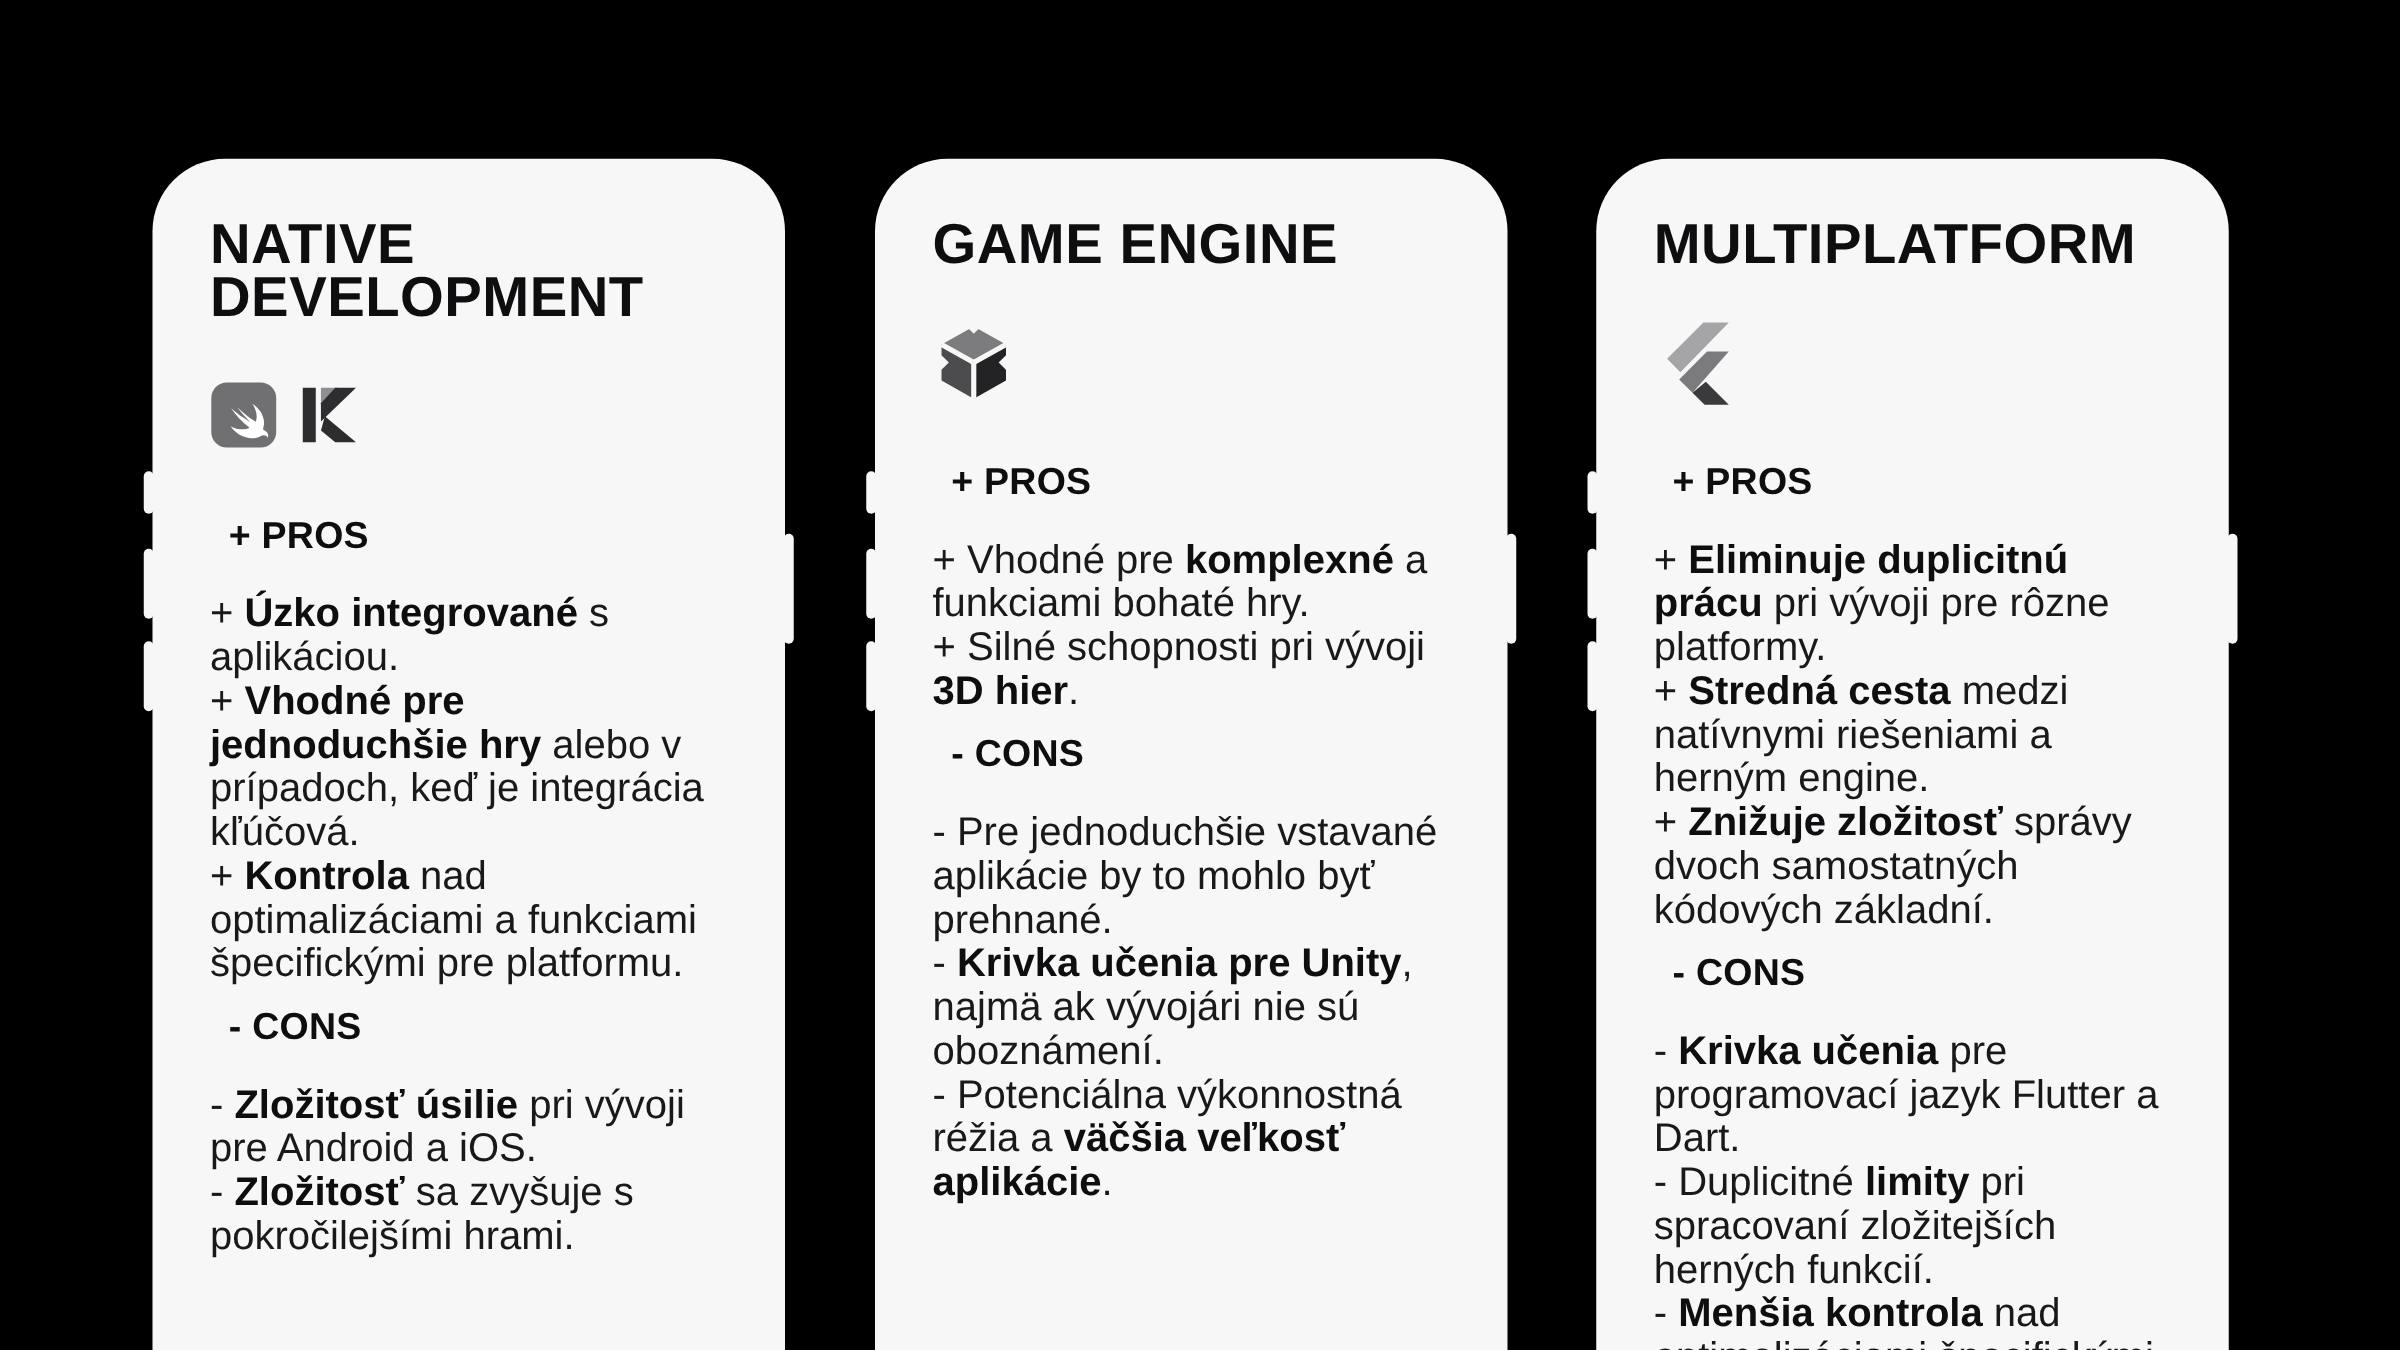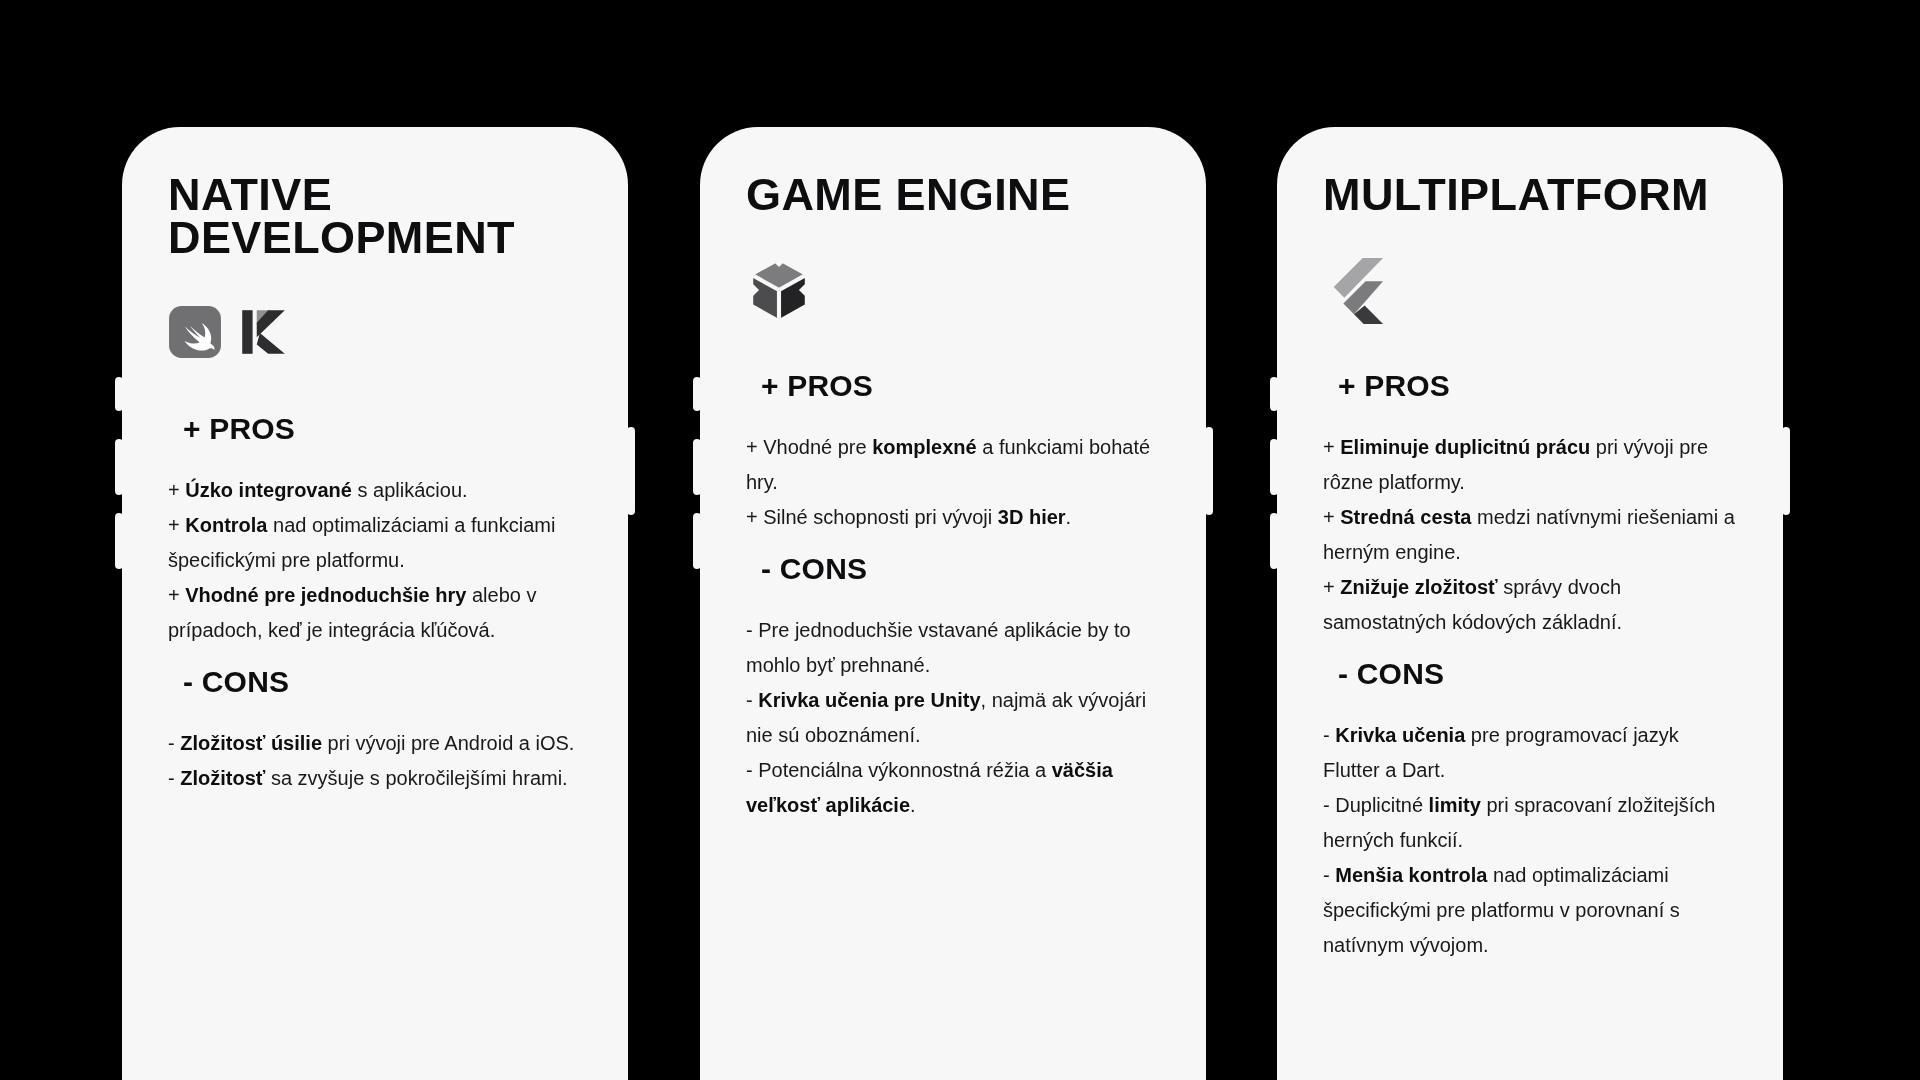--- a/index.html
+++ b/index.html
@@ -58,21 +58,21 @@
   .sec {
     margin: 15px;
     font-size: 30px;
     line-height: 36px;
     font-weight: 700;
     letter-spacing: 0.2px;
     color: var(--heading, #0e0e10);
   }
   .list {
     margin: 26px 0 16px 0;
-    font-size: 20px;
+    font-size: 32px;
     line-height: 35px;
     color: var(--text, #19191b);
   }
   .list p { margin: 0; }
   .list b { font-weight: 700; color: var(--heading, #0e0e10); }
 </style>
 </head>
 <body>
 
 <div id="stage">
@@ -96,22 +96,22 @@
        <polygon points="6,5 16,5 16,47 6,47" fill="#2d2d2f"></polygon>
        <polygon points="20,5 33,5 20,19" fill="#8f8f91"></polygon>
        <polygon points="31,5 47,5 20,31 20,17" fill="#2d2d2f"></polygon>
        <polygon points="23,27 47,47 31,47 20,38" fill="#2d2d2f"></polygon>
      </svg>
           </span>
         </div>
         <h3 class="sec pros-h">+ PROS</h3>
         <div class="list pros">
           <p><span>+ </span><b>Úzko integrované</b><span> s aplikáciou.</span></p>
+          <p><span>+ </span><b>Vhodné pre jednoduchšie hry</b><span> alebo v prípadoch, keď je integrácia kľúčová.</span></p>
           <p><span>+ </span><b>Kontrola</b><span> nad optimalizáciami a funkciami špecifickými pre platformu.</span></p>
-          <p><span>+ </span><b>Vhodné pre jednoduchšie hry</b><span> alebo v prípadoch, keď je integrácia kľúčová.</span></p>
         </div>
         <h3 class="sec cons-h">- CONS</h3>
         <div class="list cons">
           <p><span>- </span><b>Zložitosť úsilie</b><span> pri vývoji pre Android a iOS.</span></p>
           <p><span>- </span><b>Zložitosť</b><span> sa zvyšuje s pokročilejšími hrami.</span></p>
         </div>
       </div>
     </section>
     <section class="phone" style="left: 700px;">
       <div class="btn mute"></div>

